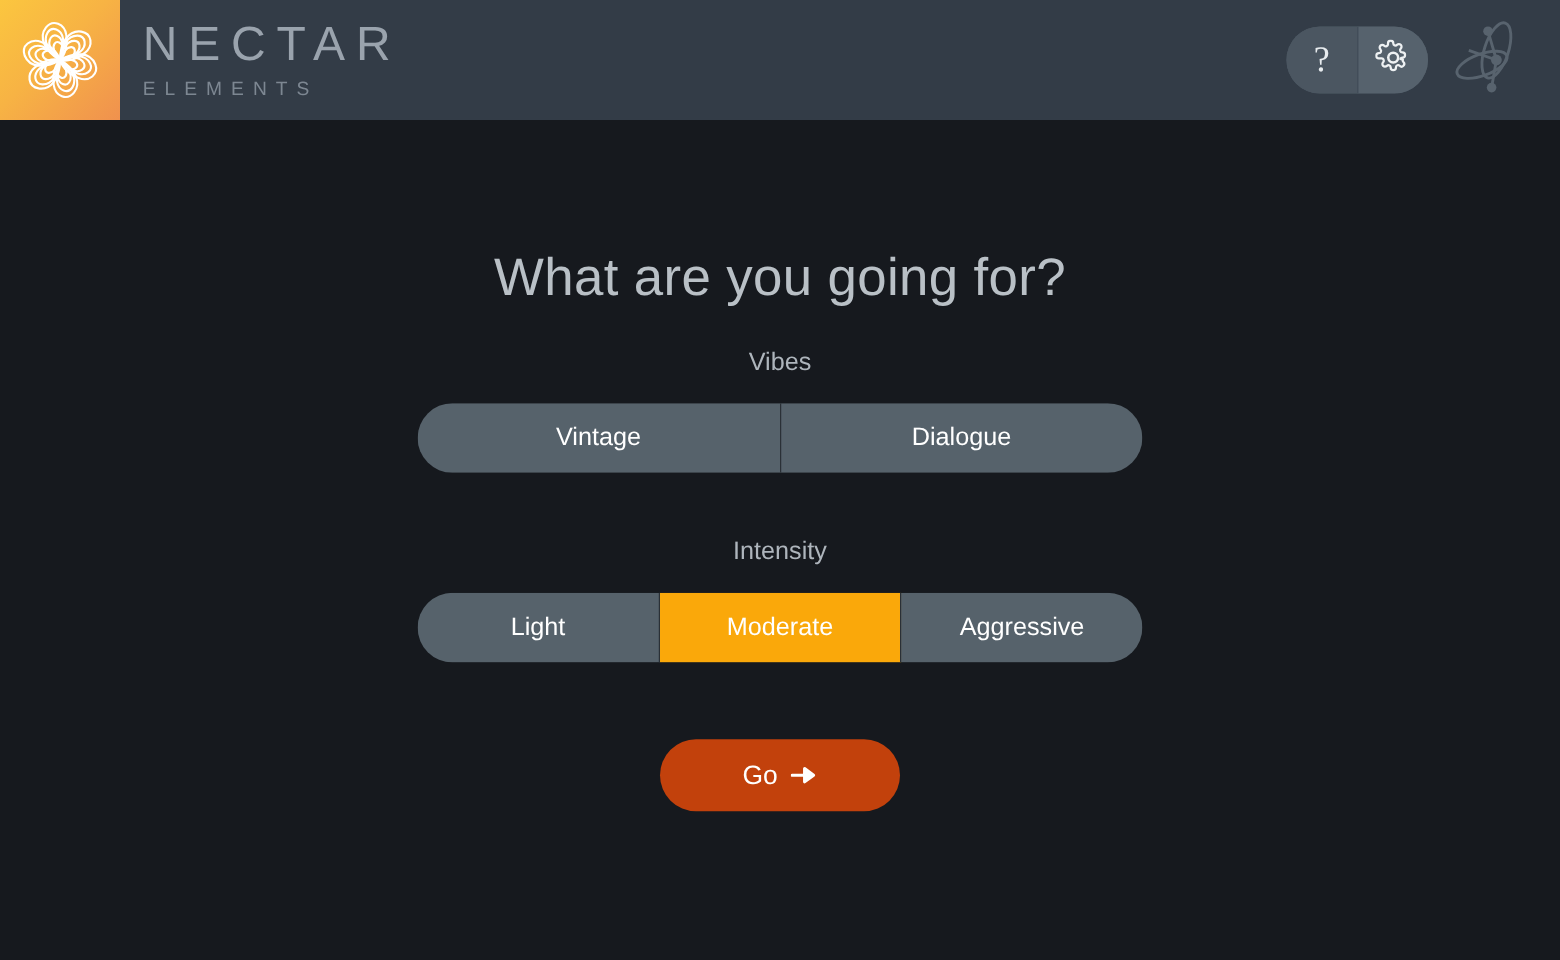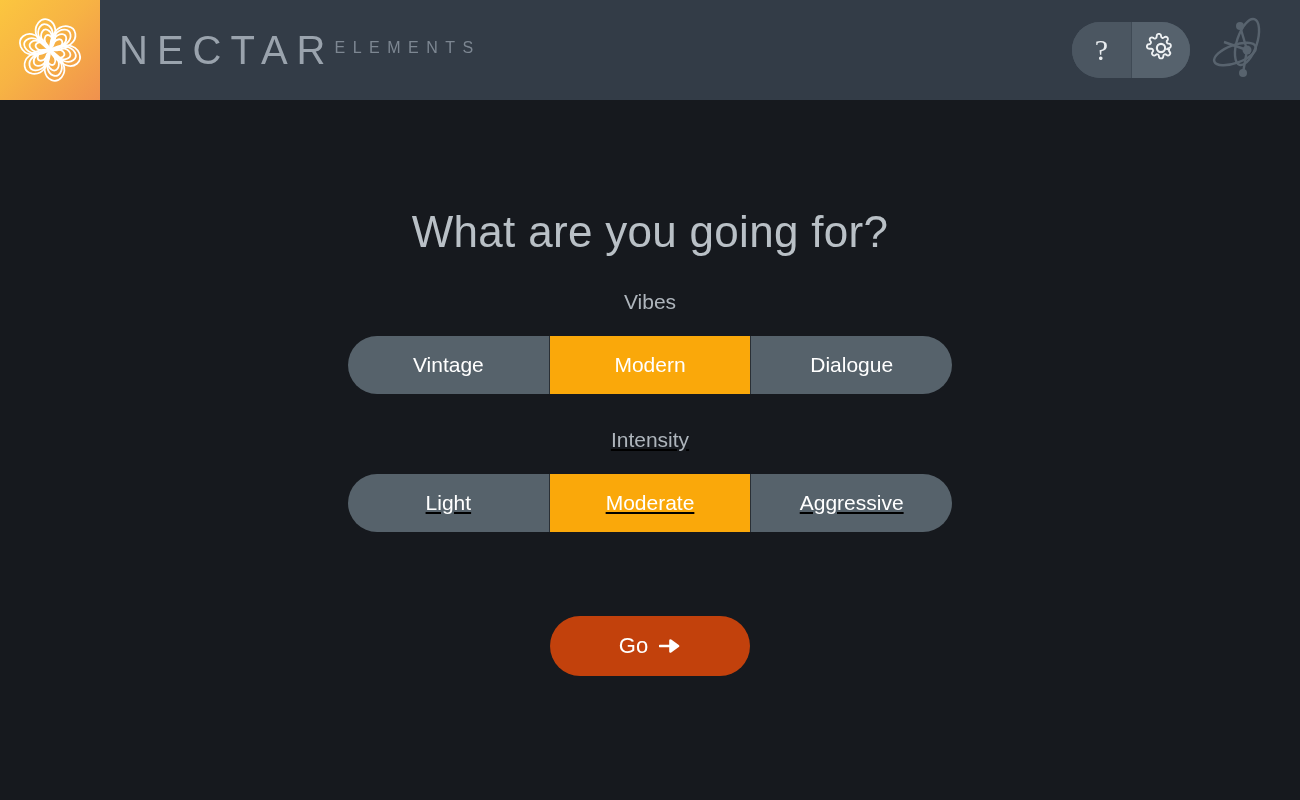--- a/index.html
+++ b/index.html
@@ -35,21 +35,21 @@
     display: flex;
     align-items: center;
     justify-content: center;
   }
 
   .logo-tile svg { display: block; }
 
   .wordmark {
     margin-left: 19px;
     display: flex;
-    flex-direction: row;
+    flex-direction: column;
     justify-content: center;
   }
 
   .brand-name {
     font-size: 40px;
     letter-spacing: 9px;
     color: #9aa3ad;
     line-height: 1;
     font-weight: 400;
   }
@@ -129,21 +129,21 @@
     letter-spacing: 0.3px;
   }
 
   .group {
     position: absolute;
     left: 0;
     width: 1300px;
   }
 
   .group.vibes { top: 190px; }
-  .group.intensity { top: 328px; text-decoration: underline; }
+  .group.intensity { top: 348px; }
 
   .group-label {
     text-align: center;
     font-size: 21px;
     color: #aeb5bc;
     font-weight: 400;
     margin-bottom: 0;
   }
 
   .segmented {
@@ -267,21 +267,20 @@
 </div>
 
 <div class="main">
 
   <div class="page-title">What are you going for?</div>
 
   <div class="group vibes">
     <div class="group-label">Vibes</div>
     <div class="segmented">
       <div class="segment">Vintage</div>
-      <div class="segment selected">Modern</div>
       <div class="segment">Dialogue</div>
     </div>
   </div>
 
   <div class="group intensity">
     <div class="group-label">Intensity</div>
     <div class="segmented">
       <div class="segment">Light</div>
       <div class="segment selected">Moderate</div>
       <div class="segment">Aggressive</div>

